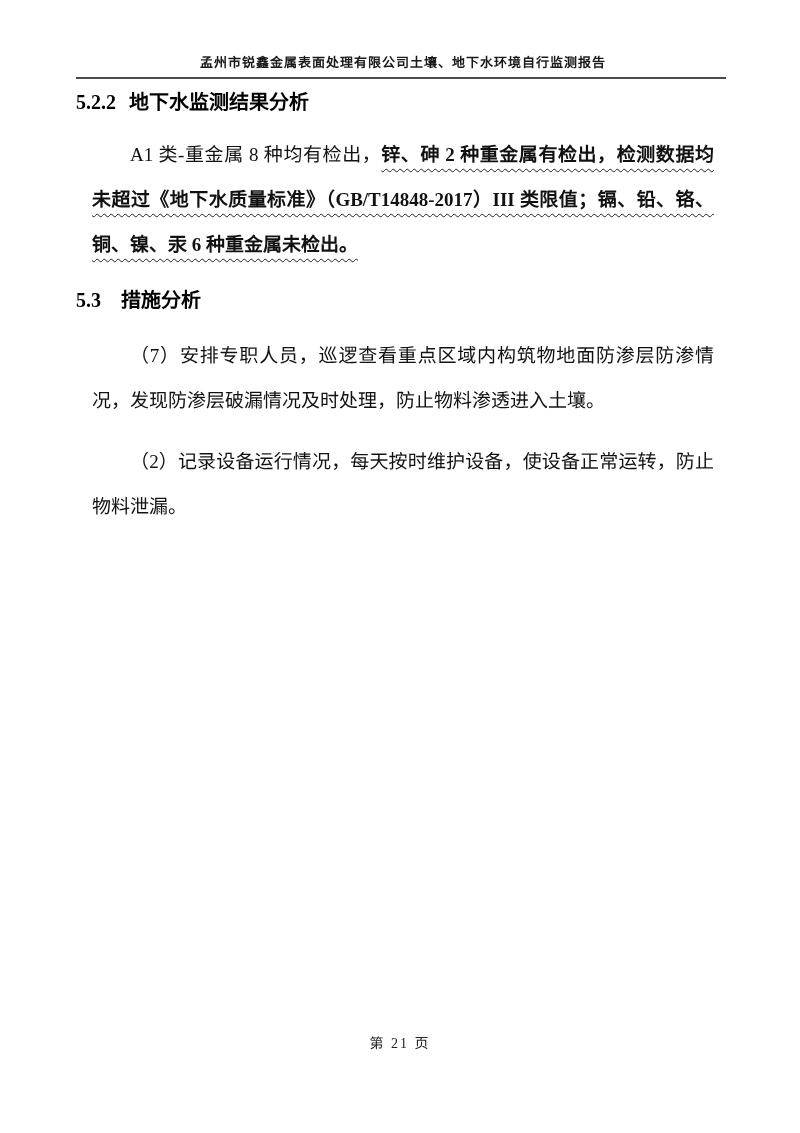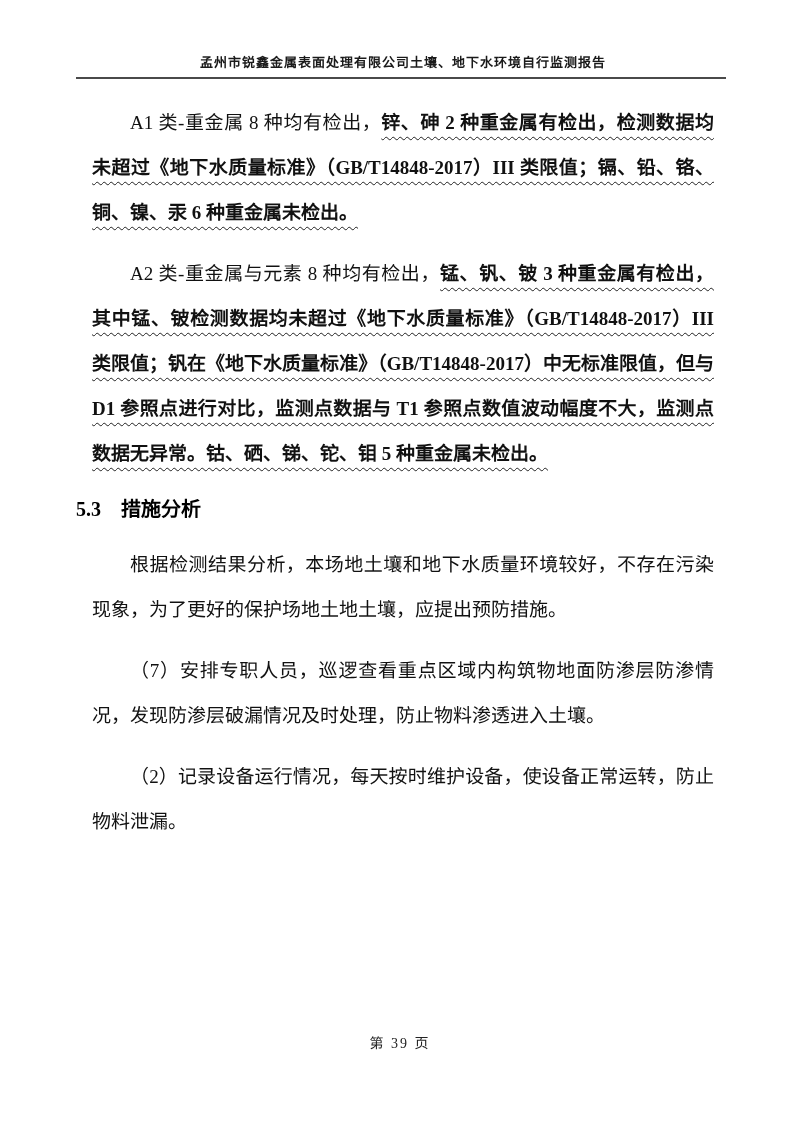--- a/index.html
+++ b/index.html
@@ -92,45 +92,43 @@
 <body>
 
 <div class="page">
 
   <div class="running-header">孟州市锐鑫金属表面处理有限公司土壤、地下水环境自行监测报告</div>
 
   <div class="header-rule"></div>
 
   <div class="content">
 
+    <h1 class="sec-heading">
+      <span class="hnum">5.2.2</span>
+      <span class="htitle-1">地下水监测结果分析</span>
+    </h1>
 
     <p class="body-para">
       <span class="seg-normal">A1 类-重金属 8 种均有检出，</span><span class="seg-bold-wavy">锌、砷 2 种重金属有检出，检测数据均未超过《地下水质量标准》（GB/T14848-2017）III 类限值；镉、铅、铬、铜、镍、汞 6 种重金属未检出。</span>
     </p>
 
-    <p class="body-para">
-      <span class="seg-normal">A2 类-重金属与元素 8 种均有检出，</span><span class="seg-bold-wavy">锰、钒、铍 3 种重金属有检出，其中锰、铍检测数据均未超过《地下水质量标准》（GB/T14848-2017）III 类限值；钒在《地下水质量标准》（GB/T14848-2017）中无标准限值，但与 D1 参照点进行对比，监测点数据与 T1 参照点数值波动幅度不大，监测点数据无异常。钴、硒、锑、铊、钼 5 种重金属未检出。</span>
-    </p>
 
 
     <h2 class="sec-heading">
       <span class="hnum">5.3</span>
       <span class="htitle-2">措施分析</span>
     </h2>
 
-    <p class="body-para">
-      <span class="seg-normal">根据检测结果分析，本场地土壤和地下水质量环境较好，不存在污染现象，为了更好的保护场地土地土壤，应提出预防措施。</span>
-    </p>
 
     <p class="body-para">
       <span class="seg-normal">（7）安排专职人员，巡逻查看重点区域内构筑物地面防渗层防渗情况，发现防渗层破漏情况及时处理，防止物料渗透进入土壤。</span>
     </p>
 
     <p class="body-para">
       <span class="seg-normal">（2）记录设备运行情况，每天按时维护设备，使设备正常运转，防止物料泄漏。</span>
     </p>
 
 
   </div>
 
-  <div class="page-footer">第 39 页</div>
+  <div class="page-footer">第 21 页</div>
 
 </div>
 
 </body></html>

